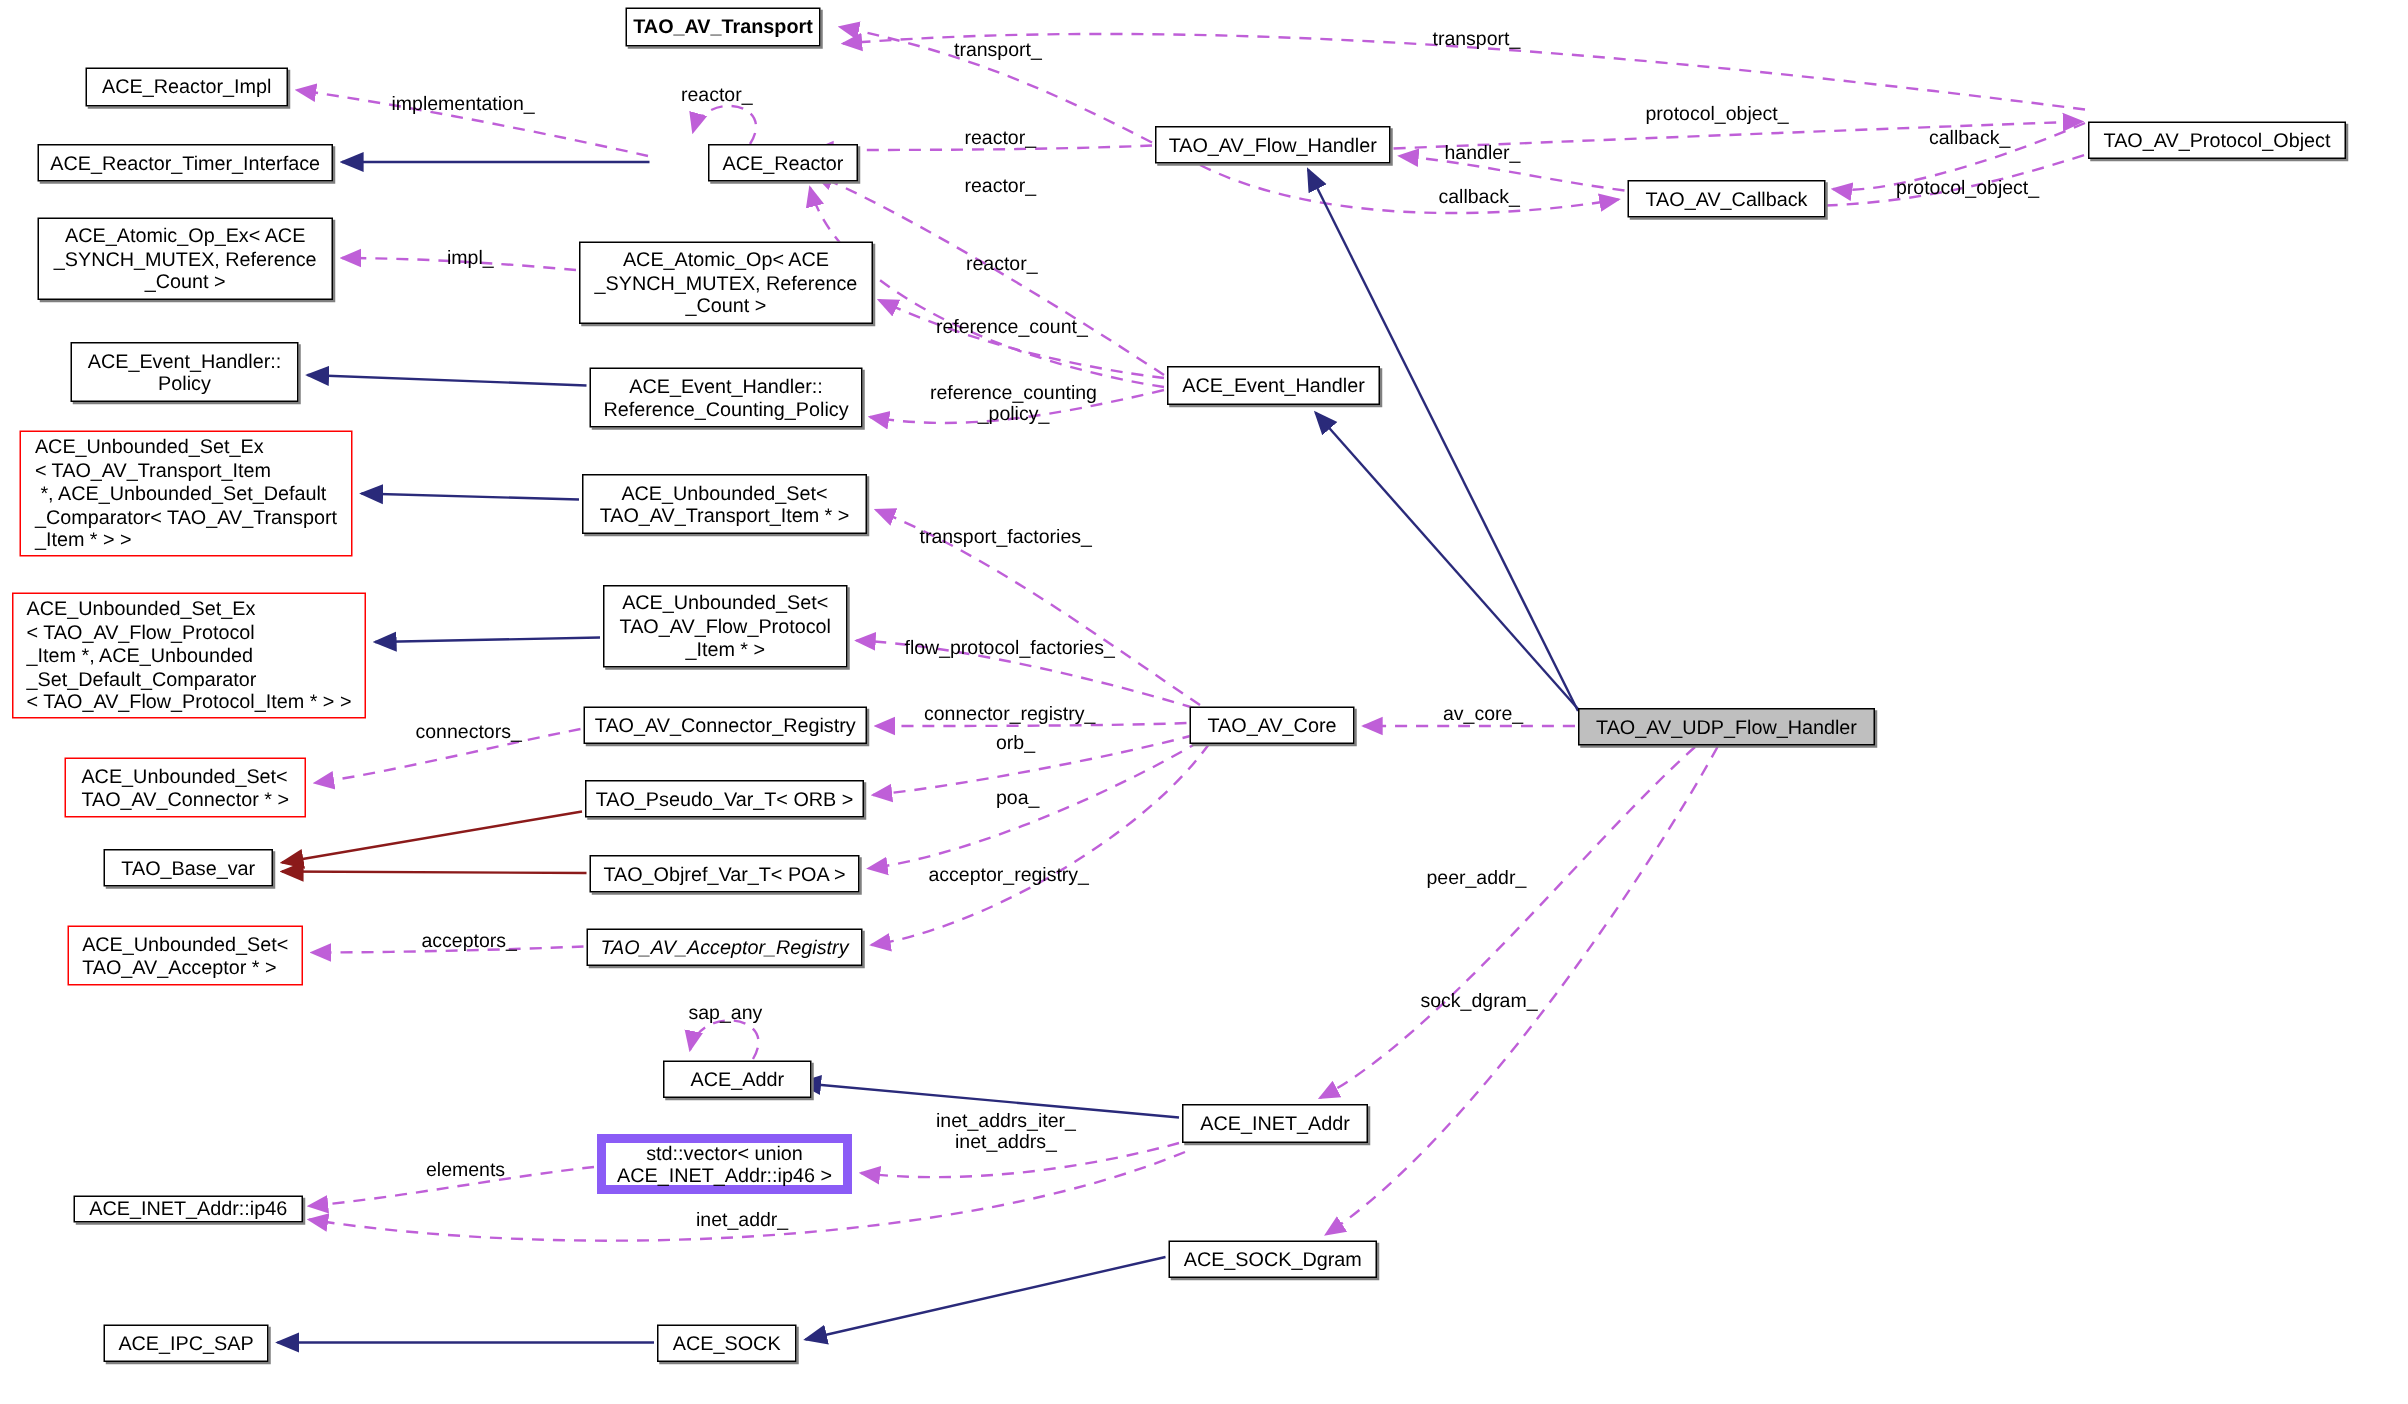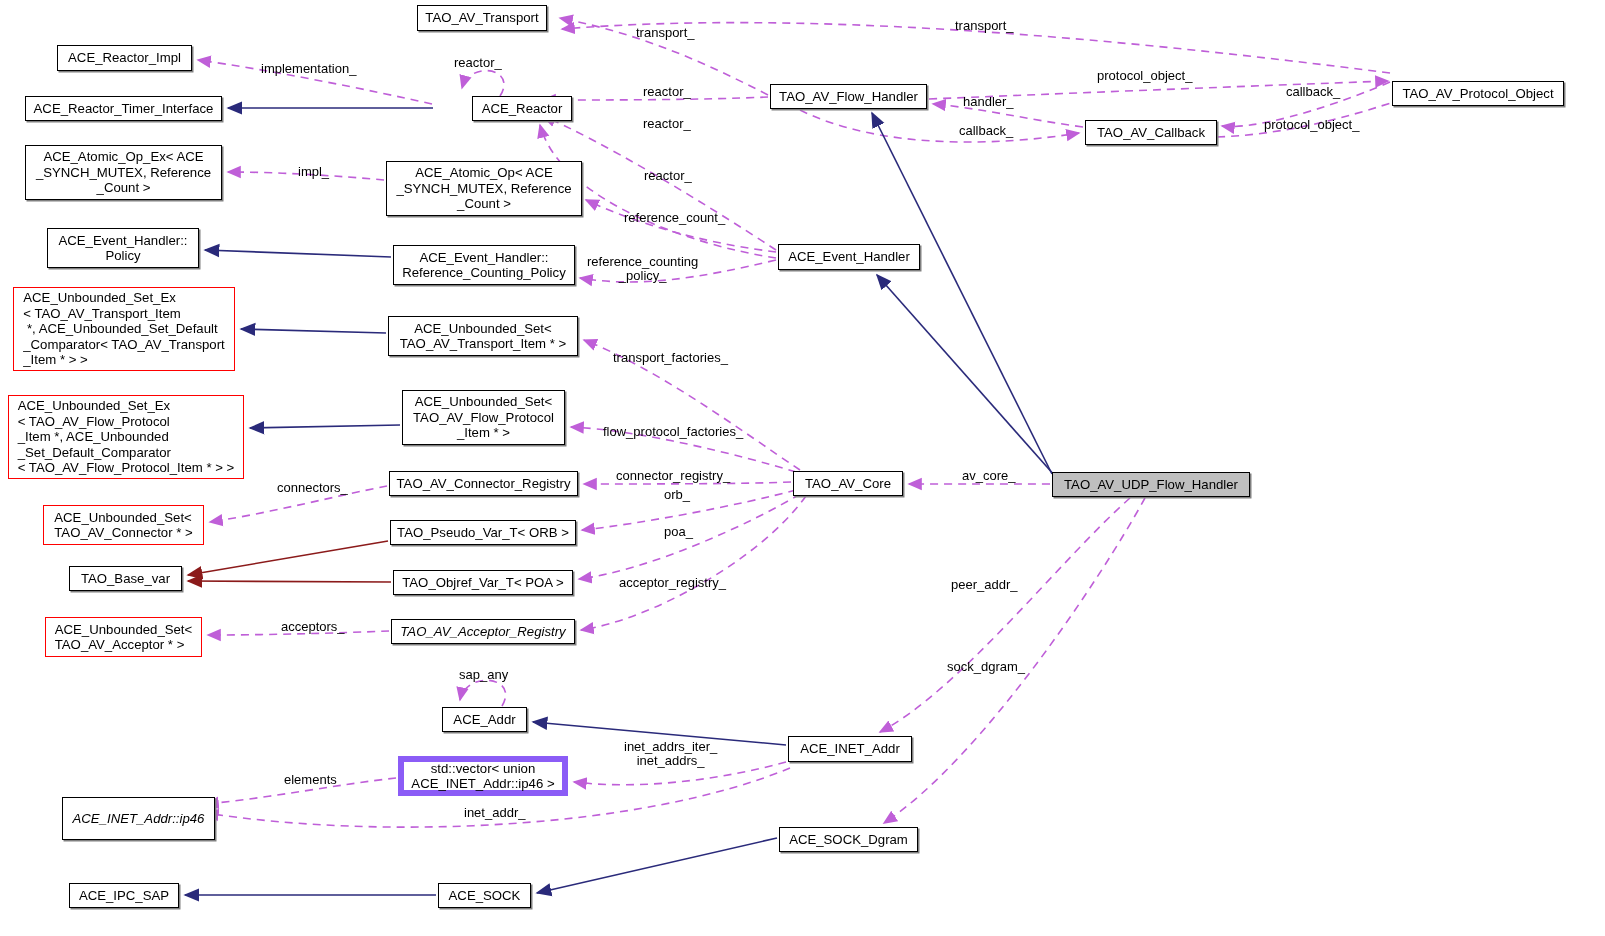--- a/index.html
+++ b/index.html
@@ -139,21 +139,21 @@
 
     <g stroke="#8b1a1a" stroke-width="1.6" fill="none" marker-end="url(#ahDark)">
 
       <path d="M388,541 L188,575"></path>
 
       <path d="M391,582 L188,581"></path>
     </g>
   </svg>
 
   <div id="nodes-layer">
-      <div class="node" style="left: 417px; top: 5px; width: 130px; height: 26px;"><span class="lbl">TAO_AV_Transport</span></div>
+      <div class="node" style="left: 417px; top: 5px; width: 130px; height: 26px; font-weight: bold;"><span class="lbl">TAO_AV_Transport</span></div>
       <div class="node" style="left: 57px; top: 45px; width: 135px; height: 26px;"><span class="lbl">ACE_Reactor_Impl</span></div>
       <div class="node" style="left: 770px; top: 84px; width: 157px; height: 25px;"><span class="lbl">TAO_AV_Flow_Handler</span></div>
       <div class="node" style="left: 1392px; top: 68px; width: 172px; height: 25px; margin-top: 13px;"><span class="lbl">TAO_AV_Protocol_Object</span></div>
       <div class="node" style="left: 434px; top: 96px; width: 100px; height: 25px; margin-left: 38px;"><span class="lbl">ACE_Reactor</span></div>
       <div class="node" style="left: 25px; top: 96px; width: 197px; height: 25px;"><span class="lbl">ACE_Reactor_Timer_Interface</span></div>
       <div class="node" style="left: 1085px; top: 120px; width: 132px; height: 25px;"><span class="lbl">TAO_AV_Callback</span></div>
       <div class="node" style="left: 25px; top: 145px; width: 197px; height: 55px;"><span class="lbl">ACE_Atomic_Op_Ex&lt; ACE
 _SYNCH_MUTEX, Reference
 _Count &gt;</span></div>
       <div class="node" style="left: 386px; top: 161px; width: 196px; height: 55px;"><span class="lbl">ACE_Atomic_Op&lt; ACE
@@ -183,45 +183,45 @@
       <div class="node" style="left: 793px; top: 471px; width: 110px; height: 25px;"><span class="lbl">TAO_AV_Core</span></div>
       <div class="node main" style="left: 1052px; top: 472px; width: 198px; height: 25px; text-align: right;"><span class="lbl">TAO_AV_UDP_Flow_Handler</span></div>
       <div class="node red" style="left: 43px; top: 505px; width: 161px; height: 40px;"><span class="lbl">ACE_Unbounded_Set&lt;
 TAO_AV_Connector * &gt;</span></div>
       <div class="node" style="left: 390px; top: 520px; width: 186px; height: 25px;"><span class="lbl">TAO_Pseudo_Var_T&lt; ORB &gt;</span></div>
       <div class="node" style="left: 69px; top: 566px; width: 113px; height: 25px;"><span class="lbl">TAO_Base_var</span></div>
       <div class="node" style="left: 393px; top: 570px; width: 180px; height: 25px;"><span class="lbl">TAO_Objref_Var_T&lt; POA &gt;</span></div>
       <div class="node red" style="left: 45px; top: 617px; width: 157px; height: 40px;"><span class="lbl">ACE_Unbounded_Set&lt;
 TAO_AV_Acceptor * &gt;</span></div>
       <div class="node" style="left: 391px; top: 619px; width: 184px; height: 25px; font-style: italic;"><span class="lbl">TAO_AV_Acceptor_Registry</span></div>
-      <div class="node" style="left: 442px; top: 707px; width: 85px; height: 25px; justify-content: center;"><span class="lbl">ACE_Addr</span></div>
+      <div class="node" style="left: 442px; top: 707px; width: 99px; height: 25px; justify-content: center;"><span class="lbl">ACE_Addr</span></div>
       <div class="node" style="left: 788px; top: 736px; width: 124px; height: 26px;"><span class="lbl">ACE_INET_Addr</span></div>
       <div class="node gray-border" style="left: 398px; top: 756px; width: 170px; height: 40px;"><span class="lbl">std::vector&lt; union
 ACE_INET_Addr::ip46 &gt;</span></div>
-      <div class="node" style="left: 62px; top: 797px; width: 153px; height: 43px; font-style: italic;"><span class="lbl">ACE_INET_Addr::ip46</span></div>
+      <div class="node" style="left: 49px; top: 797px; width: 153px; height: 18px;"><span class="lbl">ACE_INET_Addr::ip46</span></div>
       <div class="node" style="left: 779px; top: 827px; width: 139px; height: 25px;"><span class="lbl">ACE_SOCK_Dgram</span></div>
       <div class="node" style="left: 438px; top: 883px; width: 93px; height: 25px;"><span class="lbl">ACE_SOCK</span></div>
       <div class="node" style="left: 69px; top: 883px; width: 110px; height: 25px;"><span class="lbl">ACE_IPC_SAP</span></div>
     </div>
   <div id="labels-layer">
       <div class="edge-label" style="left: 636px; top: 26px;">transport_</div>
       <div class="edge-label" style="left: 955px; top: 19px;">transport_</div>
       <div class="edge-label" style="left: 261px; top: 62px;">implementation_</div>
       <div class="edge-label" style="left: 454px; top: 56px;">reactor_</div>
       <div class="edge-label" style="left: 1097px; top: 69px;">protocol_object_</div>
       <div class="edge-label" style="left: 1286px; top: 85px;">callback_</div>
       <div class="edge-label" style="left: 643px; top: 85px;">reactor_</div>
       <div class="edge-label" style="left: 963px; top: 95px;">handler_</div>
       <div class="edge-label" style="left: 643px; top: 117px;">reactor_</div>
       <div class="edge-label" style="left: 959px; top: 124px;">callback_</div>
       <div class="edge-label" style="left: 1264px; top: 118px;">protocol_object_</div>
       <div class="edge-label" style="left: 298px; top: 165px;">impl_</div>
       <div class="edge-label" style="left: 644px; top: 169px;">reactor_</div>
       <div class="edge-label" style="left: 624px; top: 211px;">reference_count_</div>
-      <div class="edge-label" style="left: 587px; top: 255px;">reference_counting
+      <div class="edge-label" style="left: 620px; top: 255px;">reference_counting
 _policy_</div>
       <div class="edge-label" style="left: 613px; top: 351px;">transport_factories_</div>
       <div class="edge-label" style="left: 603px; top: 425px;">flow_protocol_factories_</div>
       <div class="edge-label" style="left: 616px; top: 469px;">connector_registry_</div>
       <div class="edge-label" style="left: 277px; top: 481px;">connectors_</div>
       <div class="edge-label" style="left: 962px; top: 469px;">av_core_</div>
       <div class="edge-label" style="left: 664px; top: 488px;">orb_</div>
       <div class="edge-label" style="left: 664px; top: 525px;">poa_</div>
       <div class="edge-label" style="left: 619px; top: 576px;">acceptor_registry_</div>
       <div class="edge-label" style="left: 951px; top: 578px;">peer_addr_</div>

